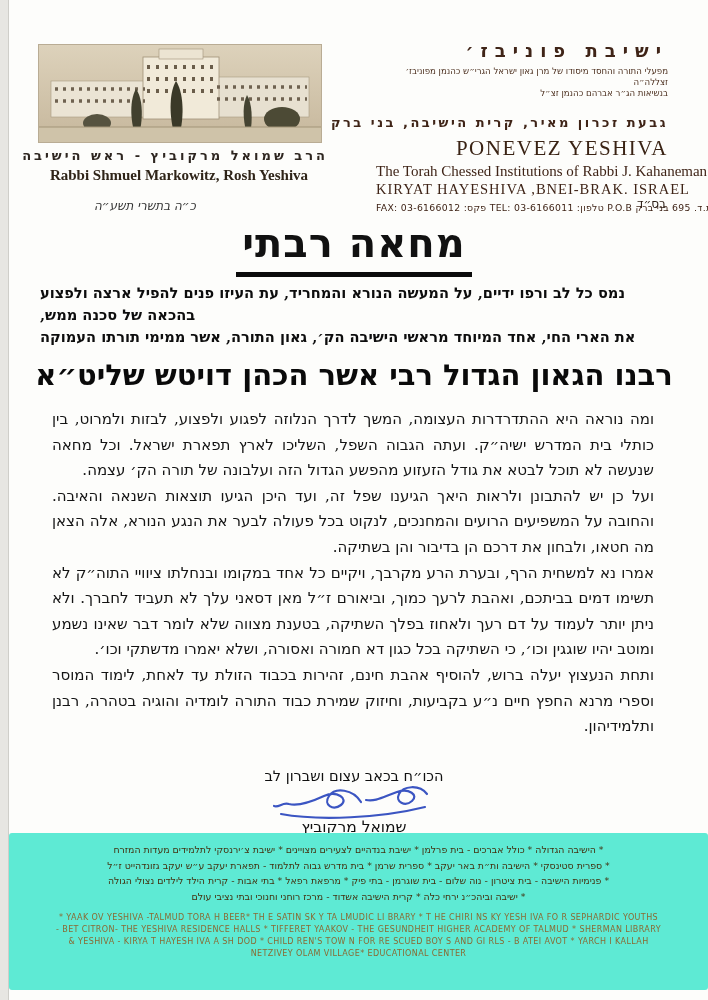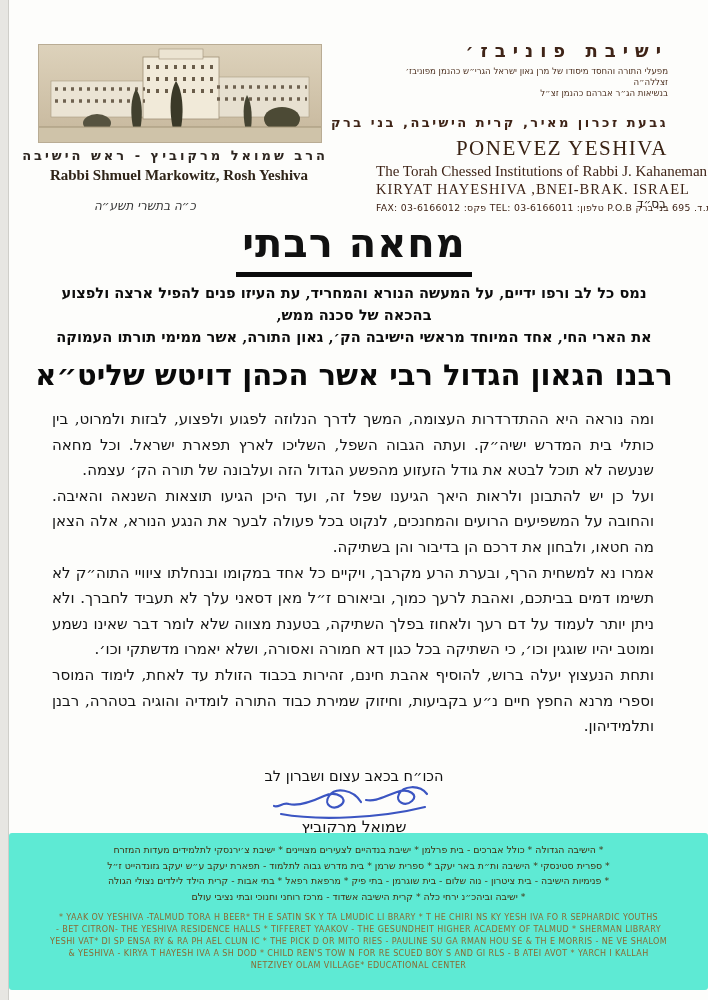--- a/index.html
+++ b/index.html
@@ -29,21 +29,21 @@
   
   .bsd{position:absolute;top:197px;right:42px;font-family:"DejaVu Sans",sans-serif;font-size:12px;color:#2b1d14;direction:rtl;}
   .date-he{position:absolute;top:199px;left:55px;font-family:"DejaVu Sans",sans-serif;font-style:italic;font-size:12px;color:#333;direction:rtl;margin-left:39px;}
 
   
   .title-row{position:absolute;top:219px;left:0;width:100%;text-align:center;}
   .title-row span{display:inline-block;direction:rtl;font-weight:bold;font-size:40px;line-height:48px;
     border-bottom:5px solid #0b0b0b;padding:0 6px 5px 6px;letter-spacing:1px;}
 
   
-  .intro{position:absolute;top:282px;left:40px;right:40px;text-align:center;direction:rtl;
+  .intro{position:absolute;top:282px;left:40px;right:40px;text-align:left;direction:rtl;
     font-weight:bold;font-size:14.6px;line-height:22px;color:#0d0d0d;}
   .intro div{white-space:nowrap;}
 
   
   .honoree{position:absolute;top:358px;left:0;width:100%;text-align:center;direction:rtl;
     font-weight:bold;font-size:29px;white-space:nowrap;color:#0a0a0a;}
 
   
   .body-text{position:absolute;top:407px;left:52px;right:54px;direction:rtl;
     font-size:15px;line-height:25.6px;text-align:justify;color:#141414;}
@@ -157,18 +157,17 @@
   <div class="footer">
     <div class="footer-he">
       <div>* הישיבה הגדולה * כולל אברכים - בית פרלמן * ישיבת בנדהיים לצעירים מצויינים * ישיבת צ׳ירנסקי לתלמידים מעדות המזרח</div>
       <div>* ספרית סטינסקי * הישיבה ות״ת באר יעקב * ספרית שרמן * בית מדרש גבוה לתלמוד - תפארת יעקב ע״ש יעקב גזונדהייט ז״ל</div>
       <div>* פנימיות הישיבה - בית ציטרון - נוה שלום - בית שוגרמן - בתי פיק * מרפאת רפאל * בתי אבות - קרית הילד לילדים נצולי הגולה</div>
       <div>* ישיבה וביהכ״נ ירחי כלה * קרית הישיבה אשדוד - מרכז רוחני וחנוכי ובתי נציבי עולם</div>
     </div>
     <div class="footer-en">
       <div>* YAAK OV YESHIVA -TALMUD TORA H BEER* TH E SATIN SK Y TA LMUDIC LI BRARY * T HE CHIRI NS KY YESH IVA FO R SEPHARDIC YOUTHS</div>
       <div>- BET CITRON- THE YESHIVA RESIDENCE HALLS * TIFFERET YAAKOV - THE GESUNDHEIT HIGHER ACADEMY OF TALMUD * SHERMAN LIBRARY</div>
-      <div>YESHI VAT* DI SP ENSA RY &amp; RA PH AEL CLUN IC * THE PICK D OR MITO RIES - PAULINE SU GA RMAN HOU SE &amp; TH E MORRIS - NE VE SHALOM</div>
       <div>&amp; YESHIVA - KIRYA T HAYESH IVA A SH DOD * CHILD REN'S TOW N FOR RE SCUED BOY S AND GI RLS - B ATEI AVOT * YARCH I KALLAH</div>
       <div>NETZIVEY OLAM VILLAGE* EDUCATIONAL CENTER</div>
     </div>
   </div>
 </div>
 
 </body></html>

